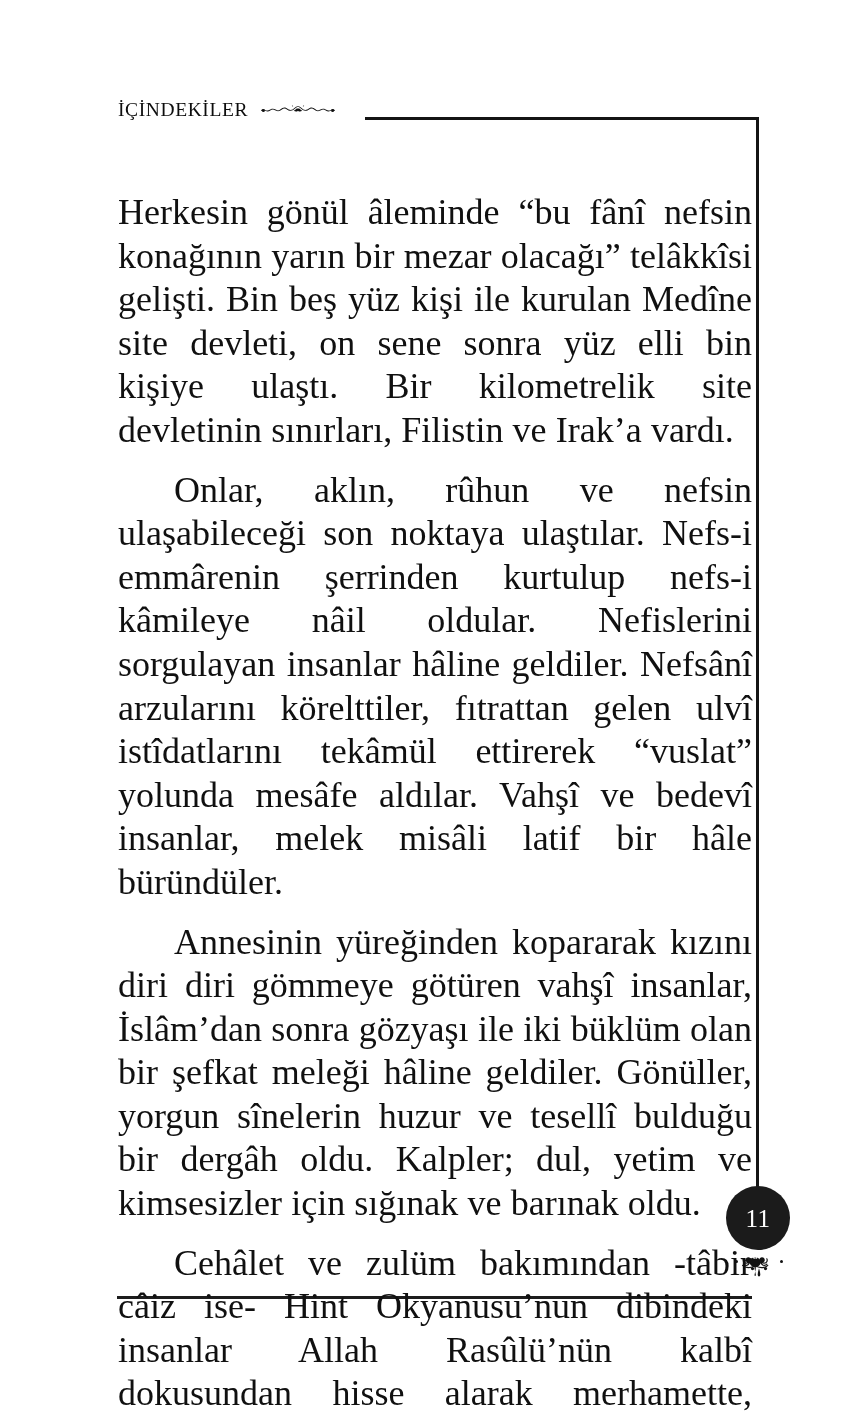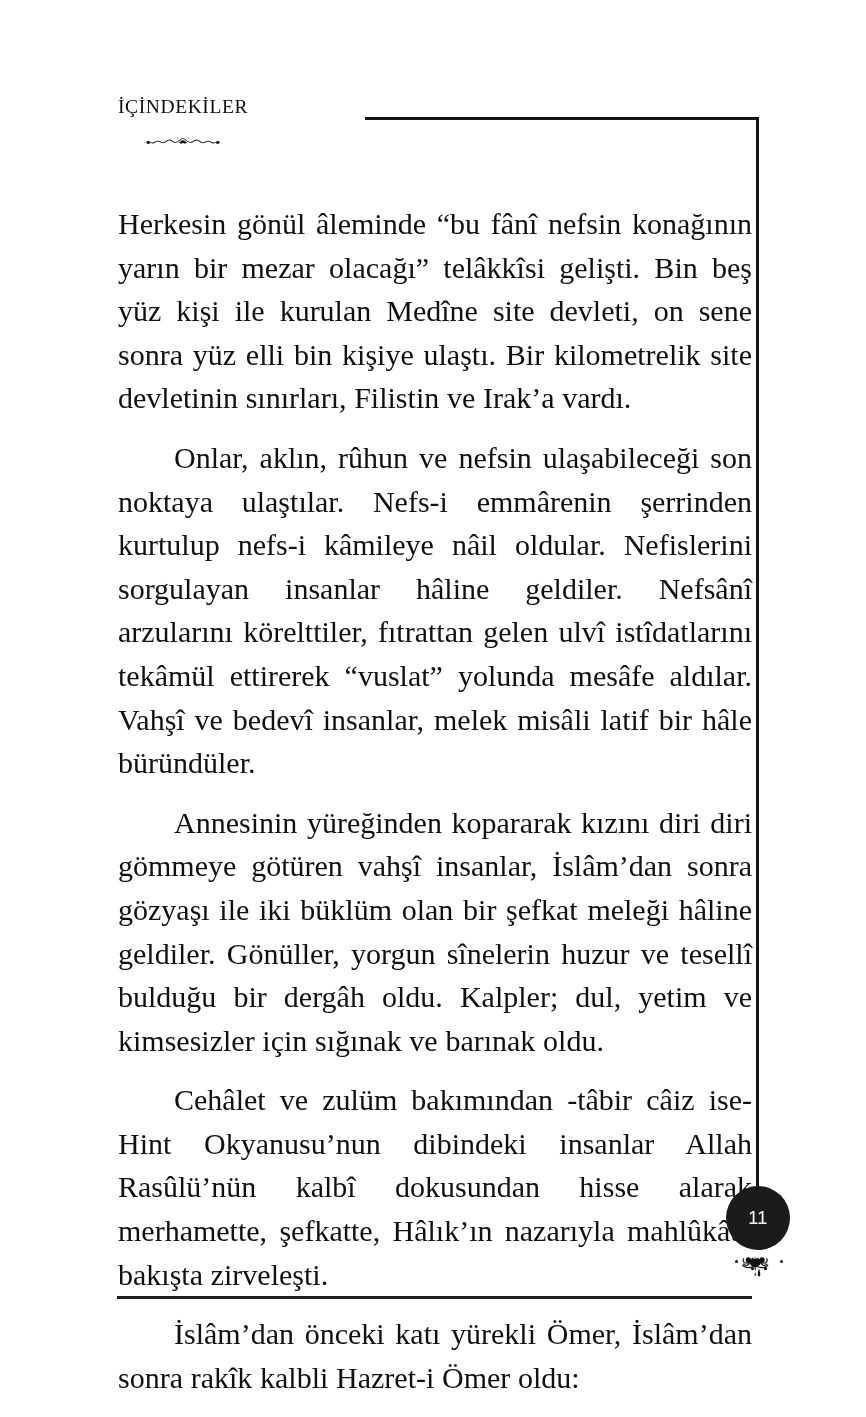--- a/index.html
+++ b/index.html
@@ -26,21 +26,20 @@
   
   .running-head {
     position: absolute;
     left: 118px;
     top: 97px;
     height: 26px;
     display: flex;
     align-items: center;
     gap: 13px;
     white-space: nowrap;
-    flex-direction: column;
   }
   .running-head-label {
     font-family: "Liberation Serif", "DejaVu Serif", serif;
     font-size: 19.5px;
     letter-spacing: 0.6px;
     color: #0d0d0d;
     line-height: 1;
   }
   .head-ornament {
     display: block;
@@ -74,22 +73,22 @@
   }
 
   
   .body-text {
     position: absolute;
     left: 118px;
     top: 190px;
     width: 634px;
   }
   .body-text p {
-    margin: 12px 0 16px 0;
-    font-size: 30px;
+    margin: 1px 0 16px 0;
+    font-size: 36px;
     line-height: 43.6px;
     text-align: justify;
     text-justify: inter-word;
     text-indent: 56px;
     word-spacing: 0.2px;
     hyphens: manual;
   }
   .body-text p:first-child {
     text-indent: 0;
   }
@@ -109,22 +108,22 @@
     height: 64px;
     border-radius: 50%;
     background: #1b1b1b;
     display: flex;
     align-items: center;
     justify-content: center;
     z-index: 3;
   }
   .page-number-text {
     color: #ffffff;
-    font-size: 18px;
-    font-family: Liberation Sans, sans-serif;
+    font-size: 25px;
+    font-family: Liberation Serif, serif;
     line-height: 1;
     letter-spacing: 0.5px;
   }
   .badge-ornament {
     position: absolute;
     left: 731px;
     top: 1248px;
     width: 56px;
     height: 34px;
     z-index: 2;

